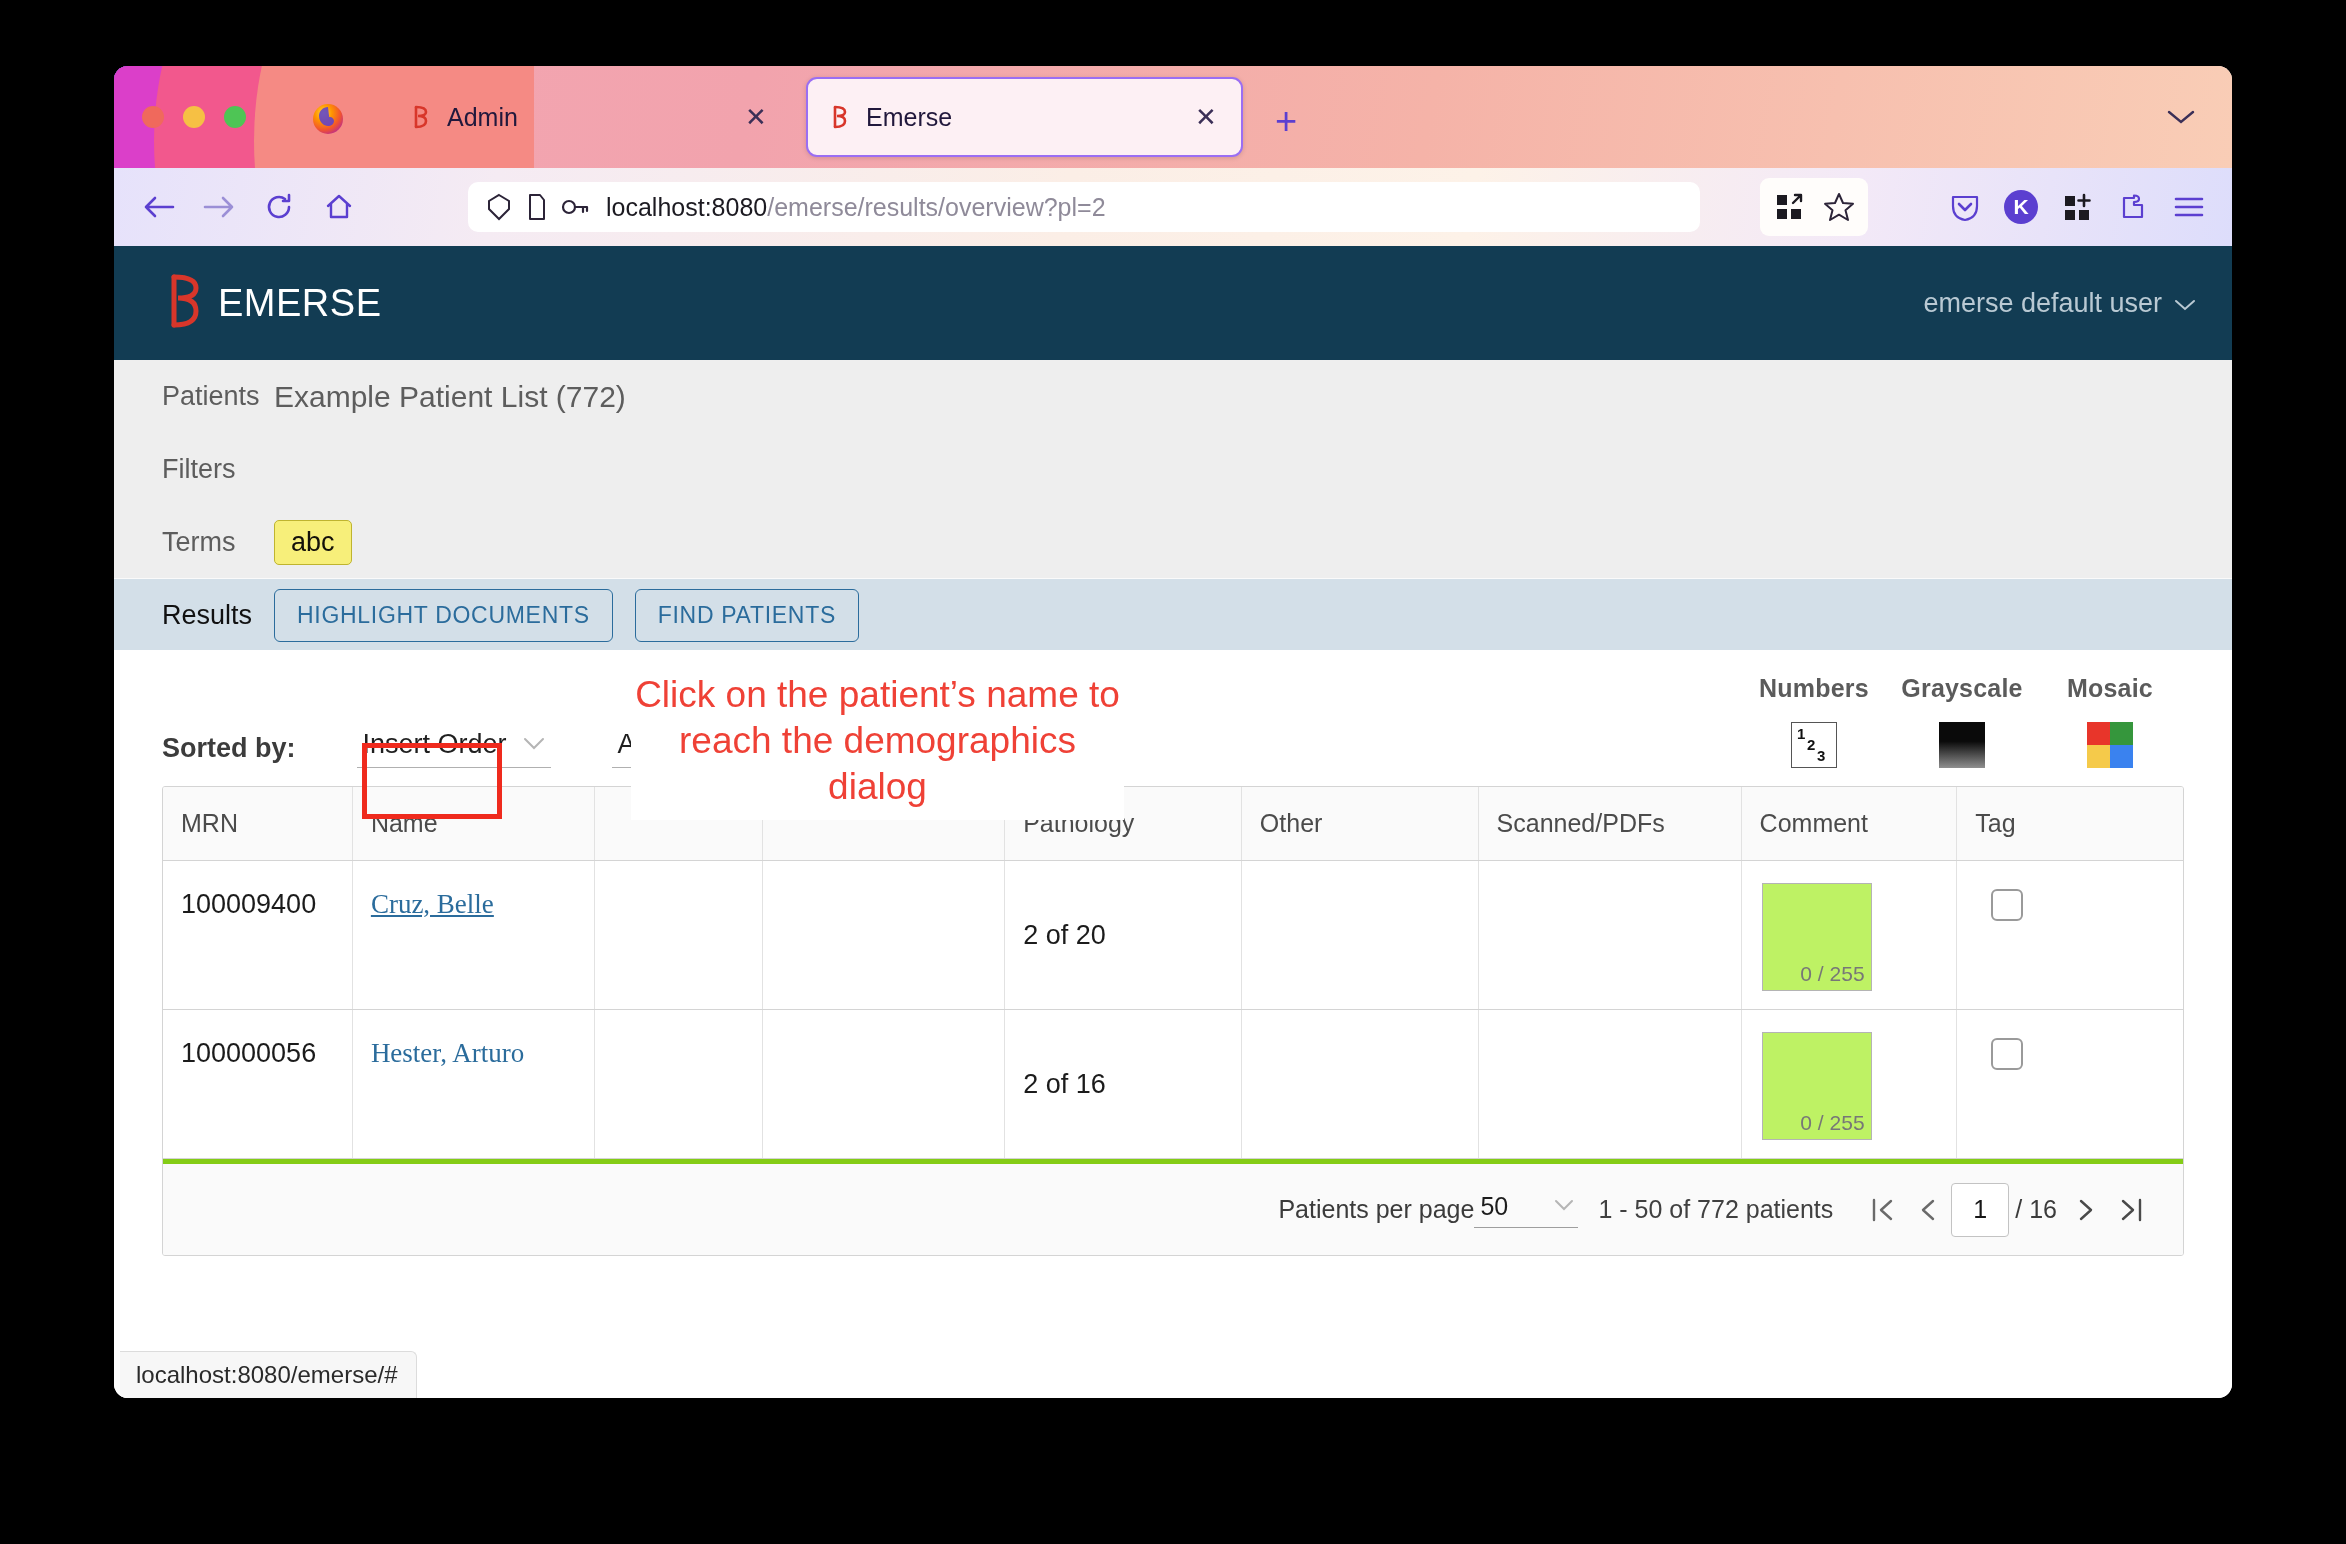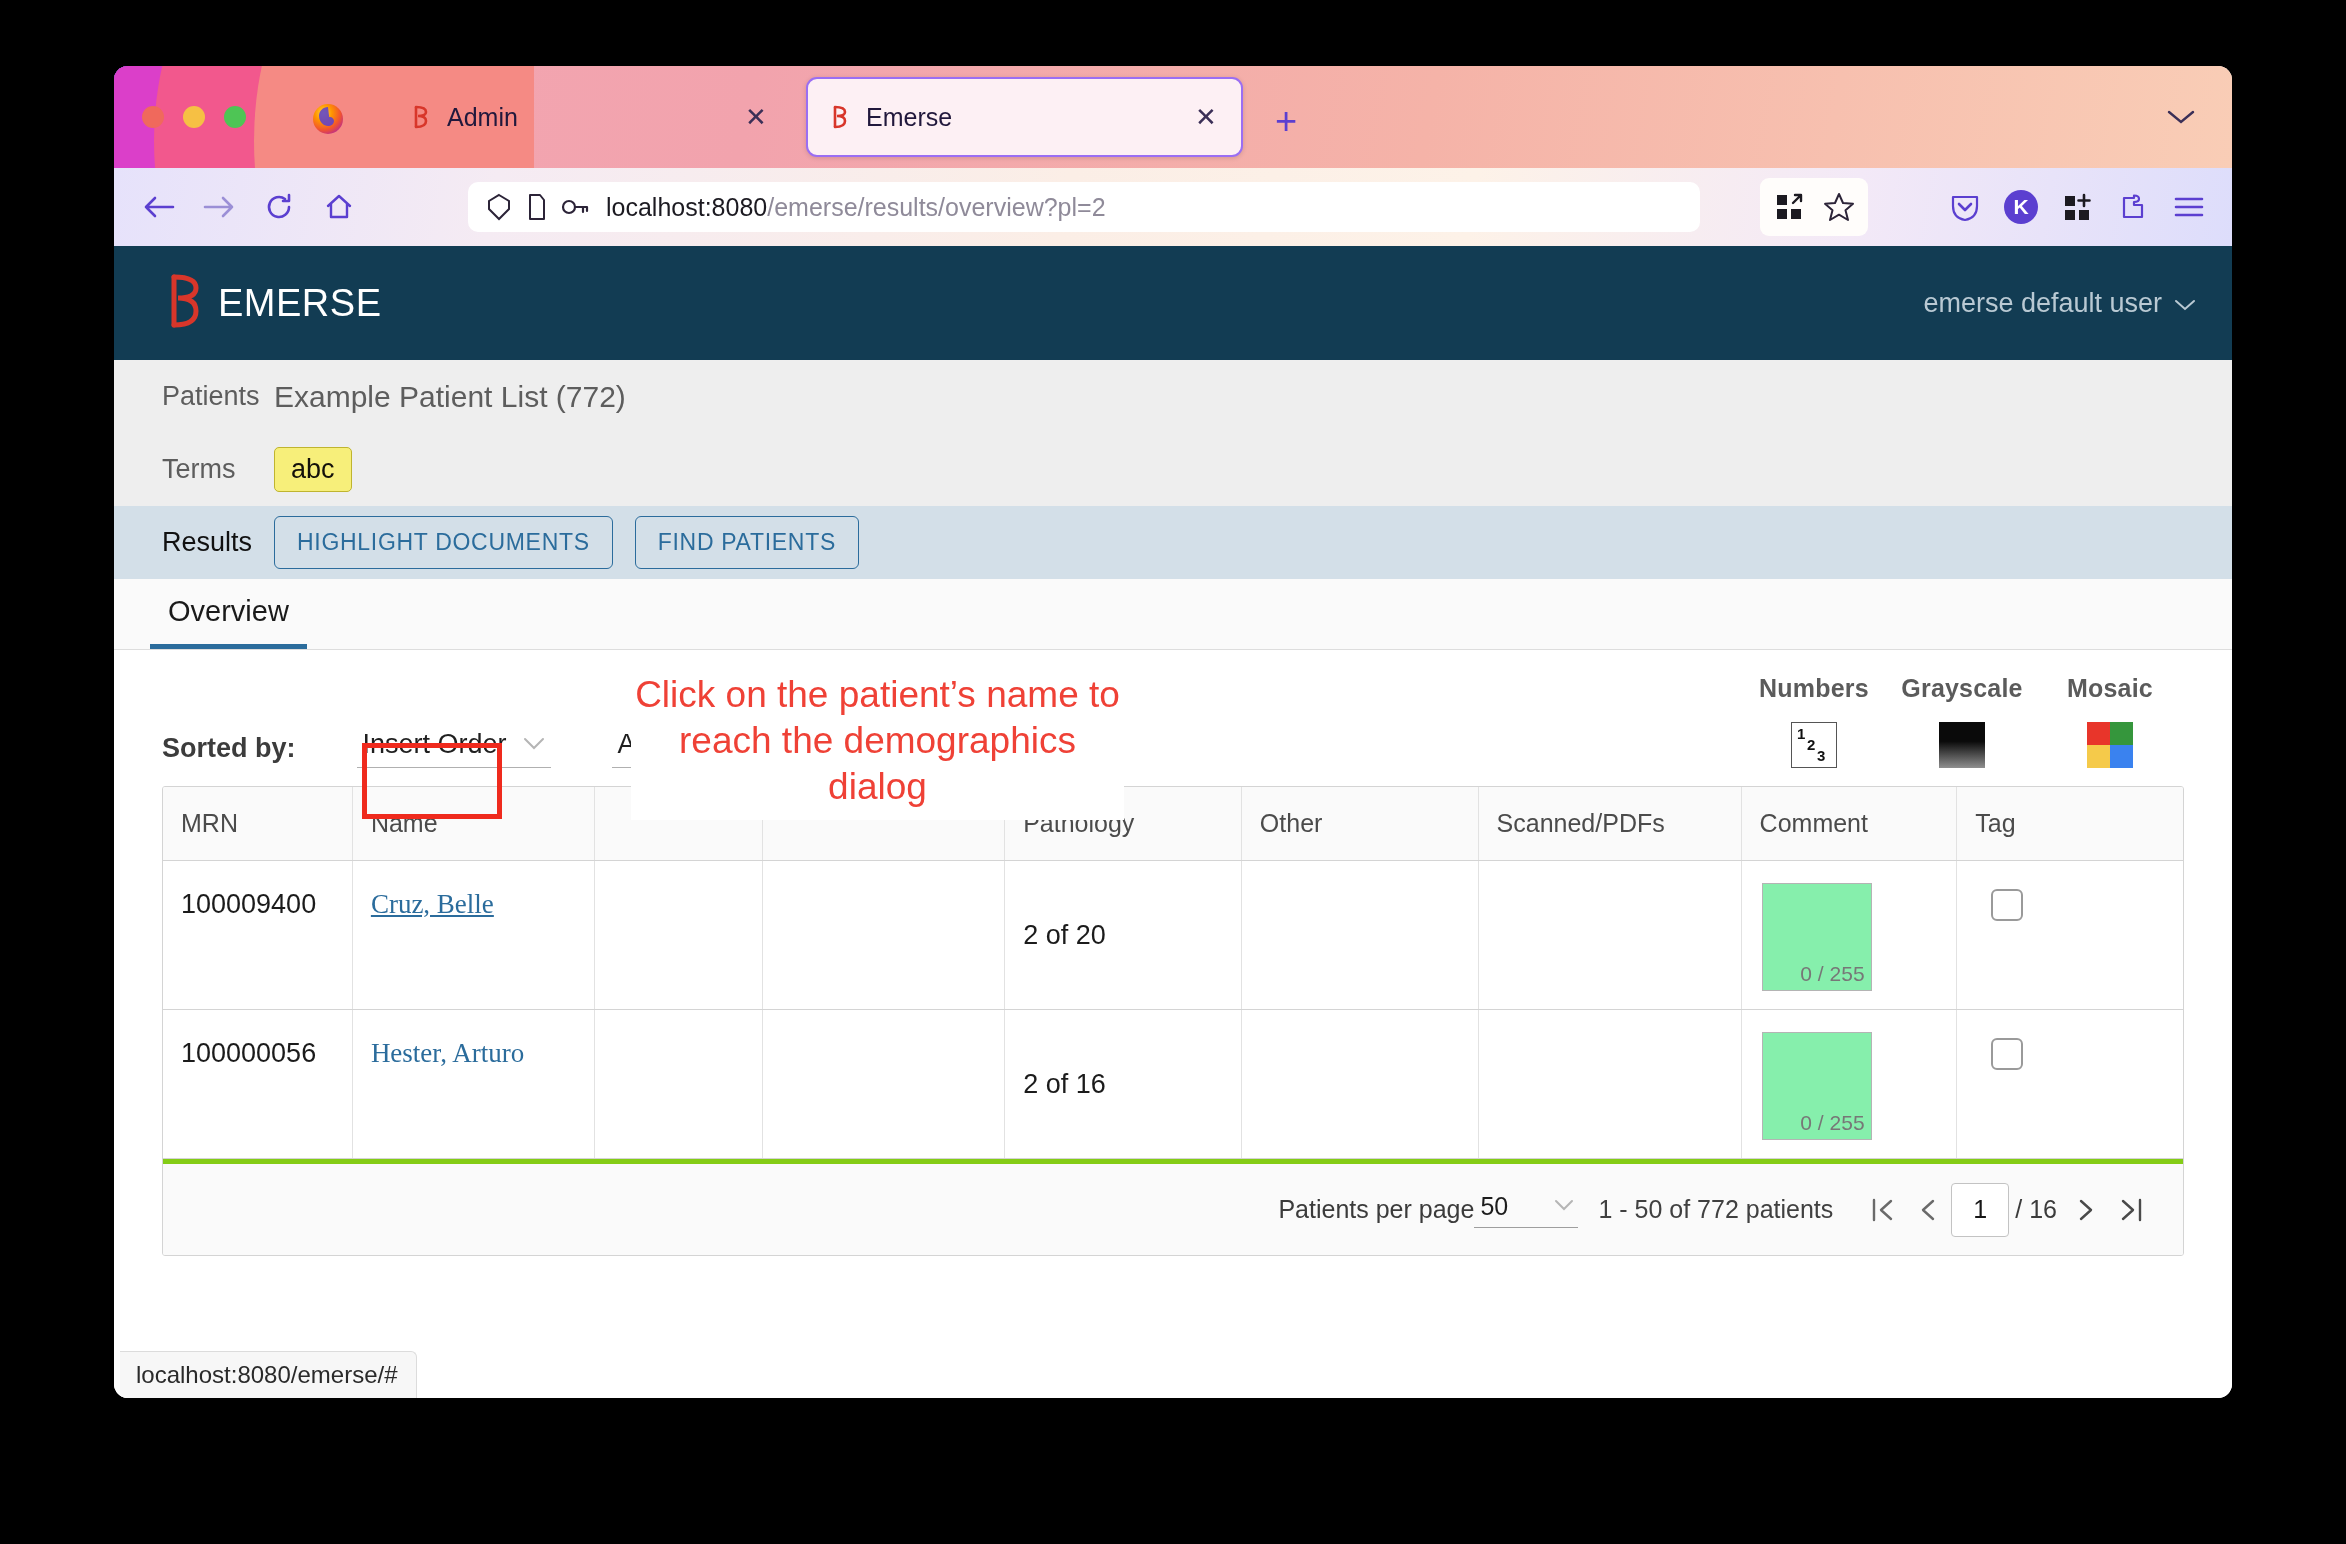--- a/index.html
+++ b/index.html
@@ -253,21 +253,21 @@
     padding: 18px; vertical-align: top; height: 134px;
     font-size: 27px; color: #1b1b1b;
   }
   #patient-table tbody td:last-child { border-right: none; }
   .mrn-cell { font-size: 27px; color: #161616; padding-top: 28px !important; }
   .name-cell { padding-top: 28px !important; }
   .name-link { color: #2b6c9c; font-size: 27px; text-decoration: none; font-family: Liberation Serif, serif; }
   .name-link.linked { text-decoration: underline; }
   .count-cell { vertical-align: middle !important; text-align: left; }
   .comment-box {
-    width: 110px; height: 108px; border: 1px solid #b4b4b4; background: #86efac;
+    width: 110px; height: 108px; border: 1px solid #b4b4b4; background: #bef264;
     position: relative; margin: 4px 0 0 2px;
   }
   .comment-counter {
     position: absolute; right: 6px; bottom: 4px;
     font-size: 21px; color: #777;
   }
   .tag-checkbox {
     width: 32px; height: 32px; border: 2px solid #9a9a9a; border-radius: 6px;
     background: #fff; margin-top: 10px; margin-left: 16px;
   }
@@ -509,20 +509,24 @@
     </div>
 
     <div id="toolbar-area">
       <div class="nav-item-wrap">
         <div class="nav-label">Patients</div>
         <div class="row-content">
           <span id="patient-list-title">Example Patient List (772)</span>
         </div>
       </div>
 
+      <div class="nav-item-wrap">
+        <div class="nav-label">Filters</div>
+        <div class="row-content"></div>
+      </div>
 
       <div class="nav-item-wrap">
         <div class="nav-label">Terms</div>
         <div class="row-content">
           <span id="term-chip">abc</span>
         </div>
       </div>
 
       <div class="nav-item-wrap nav-item-active">
         <div class="nav-active-bg"></div>

